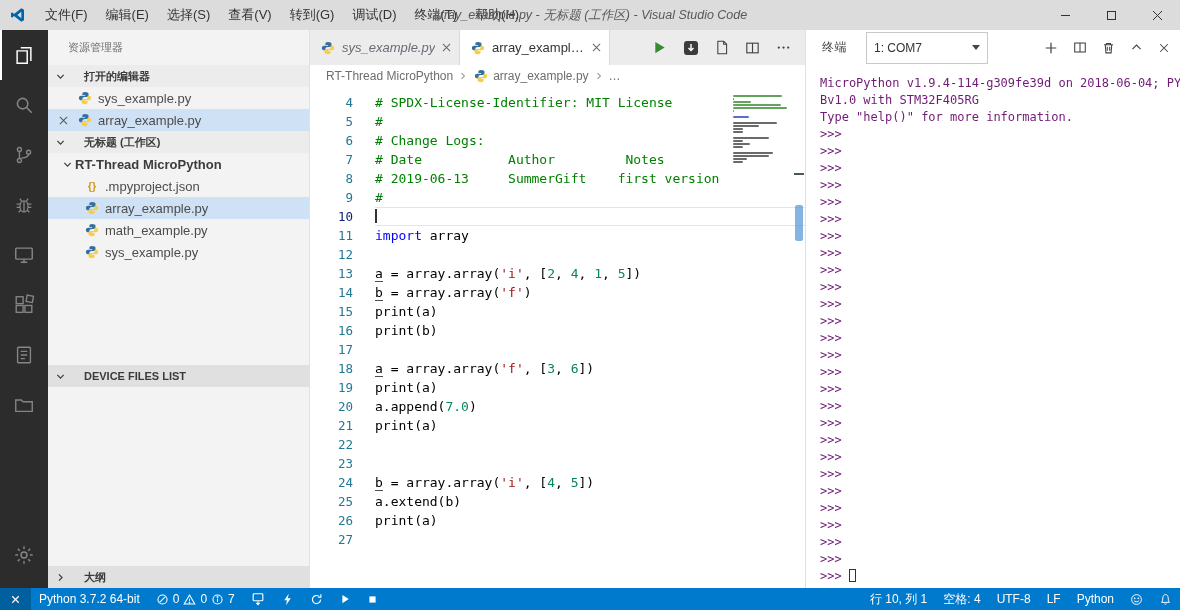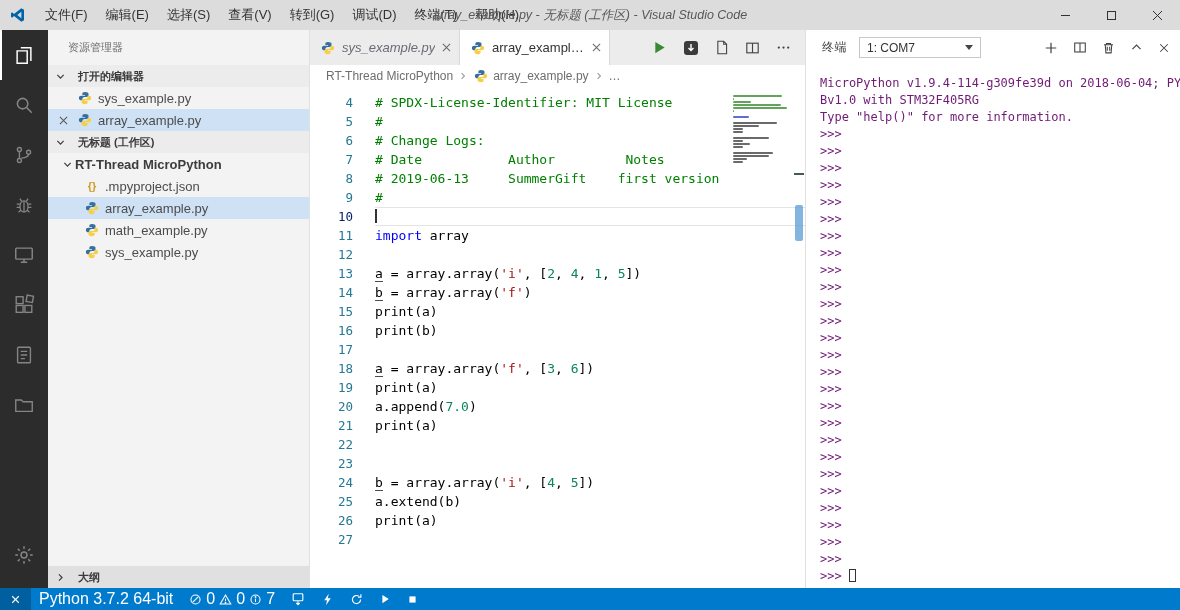--- a/index.html
+++ b/index.html
@@ -24,21 +24,21 @@
   .activity-items { display:flex; flex-direction:column; }
   .activity-item { width:48px; height:50px; display:flex; align-items:center; justify-content:center; color:#858585; position:relative; }
   .activity-item.active { color:#ffffff; }
   .activity-item.active::before { content:''; position:absolute; left:0; top:0; bottom:0; width:2px; background:#fff; }
   .activity-spacer { flex:1; }
   .activity-bottom { padding-bottom:8px; display:flex; flex-direction:column; }
 
   
   .sidebar { width:262px; background:#f3f3f3; border-right:1px solid #e1e1e1; display:flex; flex-direction:column; flex-shrink:0; overflow:hidden; }
   .sidebar-title { height:35px; line-height:35px; padding-left:20px; font-size:11px; color:#6f6f6f; flex-shrink:0; }
-  .section-header { height:22px; display:flex; align-items:center; gap:10px; font-size:11px; font-weight:bold; color:#3b3b3b; background:#ececec; padding-left:4px; flex-shrink:0; }
+  .section-header { height:22px; display:flex; align-items:center; gap:16px; font-size:11px; font-weight:bold; color:#3b3b3b; background:#ececec; padding-left:4px; flex-shrink:0; }
   .section-header.dark { background:#e0e0e0; }
   .section-header .icon { display:flex; width:16px; justify-content:center; }
   .tree-row { height:22px; display:flex; align-items:center; gap:5px; color:#4c4c4c; font-size:13px; padding-left:36px; cursor:default; white-space:nowrap; }
   .tree-row.selected { background:#cfe2f5; }
   .tree-row.folder { padding-left:14px; font-weight:bold; color:#3c3c3c; gap:2px; }
   .oe-row { padding-left:6px; }
   .row-close, .row-close-pad { width:18px; display:flex; justify-content:center; color:#5a5a5a; flex-shrink:0; }
   .file-icon { display:flex; width:16px; justify-content:center; flex-shrink:0; }
   .json-glyph { color:#cf9c27; font-weight:bold; font-size:11px; }
   .sidebar-gap { height:102px; flex-shrink:0; }
@@ -74,31 +74,31 @@
   .caret { display:inline-block; width:1.5px; height:14px; background:#333; vertical-align:-2px; }
 
   .minimap { position:absolute; top:8px; right:16px; width:56px; display:flex; flex-direction:column; gap:1px; }
   .mm-line { height:2px; border-radius:1px; }
   .overview-ruler { position:absolute; top:0; right:0; width:13px; height:100%; }
   .or-handle { position:absolute; top:118px; right:2px; width:8px; height:36px; background:#5b9bd5; opacity:.75; border-radius:2px; }
   .or-cursor { position:absolute; top:86px; right:1px; width:10px; height:2px; background:#46585e; }
 
   
   .panel { width:375px; flex-shrink:0; border-left:1px solid #e0e0e0; display:flex; flex-direction:column; background:#fff; }
-  .panel-header { height:35px; display:flex; align-items:center; gap:12px; padding:0 10px 0 16px; flex-shrink:0; }
+  .panel-header { height:35px; display:flex; align-items:center; gap:19px; padding:0 10px 0 16px; flex-shrink:0; }
   .panel-title { font-size:12px; color:#424242; letter-spacing:.5px; }
-  .terminal-select { height:21px; width:122px; border:1px solid #c8c8c8; background:#fff; display:flex; align-items:center; justify-content:space-between; padding:0 7px; font-size:12px; color:#333; }
+  .terminal-select { height:32px; width:122px; border:1px solid #c8c8c8; background:#fff; display:flex; align-items:center; justify-content:space-between; padding:0 7px; font-size:12px; color:#333; }
   .select-caret { width:0; height:0; border-left:4px solid transparent; border-right:4px solid transparent; border-top:5px solid #444; }
   .panel-actions { margin-left:auto; display:flex; gap:15px; color:#424242; align-items:center; }
   .pa-btn { display:flex; align-items:center; }
   .terminal-body { flex:1; overflow:hidden; padding:10px 0 0 14px; font-family:"DejaVu Sans Mono","Liberation Mono",monospace; font-size:12px; line-height:17px; color:#701a75; white-space:pre; }
   .term-cursor { display:inline-block; width:7px; height:13px; border:1px solid #333; vertical-align:-2px; }
 
   
-  .statusbar { height:22px; background:#007acc; color:#fff; display:flex; align-items:flex-start; font-size:16px; flex-shrink:0; }
+  .statusbar { height:22px; background:#007acc; color:#fff; display:flex; align-items:flex-end; font-size:12px; flex-shrink:0; }
   .sb-item { height:22px; display:flex; align-items:center; gap:4px; padding:0 8px; white-space:nowrap; }
   .sb-remote { background:rgba(0,0,0,0.22); padding:0 9px; }
   .sb-right { margin-left:auto; display:flex; align-items:center;margin-top:36px; }
   .sb-item .icon { display:flex; }
   .icon svg { display:block; }
 </style>
 </head>
 <body>
 
 <div class="app">
@@ -310,20 +310,28 @@
                 <path d="M8 1 C5.8 1 5 1.9 5 3.1 V4.6 H8.1 V5.3 H3.7 C2.2 5.3 1 6.3 1 8 C1 9.7 2.2 10.7 3.7 10.7 H5 V9 C5 7.7 6.2 6.8 7.6 6.8 H10.1 C11.2 6.8 12 6 12 4.9 V3.1 C12 1.9 10.6 1 8 1 Z" fill="#366f9f"></path>
                 <path d="M8 15 C10.2 15 11 14.1 11 12.9 V11.4 H7.9 V10.7 H12.3 C13.8 10.7 15 9.7 15 8 C15 6.3 13.8 5.3 12.3 5.3 H11 V7 C11 8.3 9.8 9.2 8.4 9.2 H5.9 C4.8 9.2 4 10 4 11.1 V12.9 C4 14.1 5.4 15 8 15 Z" fill="#f7ce46"></path>
               </svg>
             </span>
             <span class="row-label">sys_example.py</span>
           </div>
         </div>
 
       <div class="sidebar-gap"></div>
 
+      <div class="section-header dark">
+        <span class="icon">
+            <svg width="11" height="11" viewBox="0 0 14 14" fill="none" stroke="currentColor" stroke-width="1.5">
+              <polyline points="3,5 7,9 11,5"></polyline>
+            </svg>
+          </span>
+        <span>DEVICE FILES LIST</span>
+      </div>
 
       <div class="sidebar-flex"></div>
 
       <div class="section-header dark">
         <span class="icon">
             <svg width="11" height="11" viewBox="0 0 14 14" fill="none" stroke="currentColor" stroke-width="1.5">
               <polyline points="5,3 9,7 5,11"></polyline>
             </svg>
           </span>
         <span>大纲</span>

